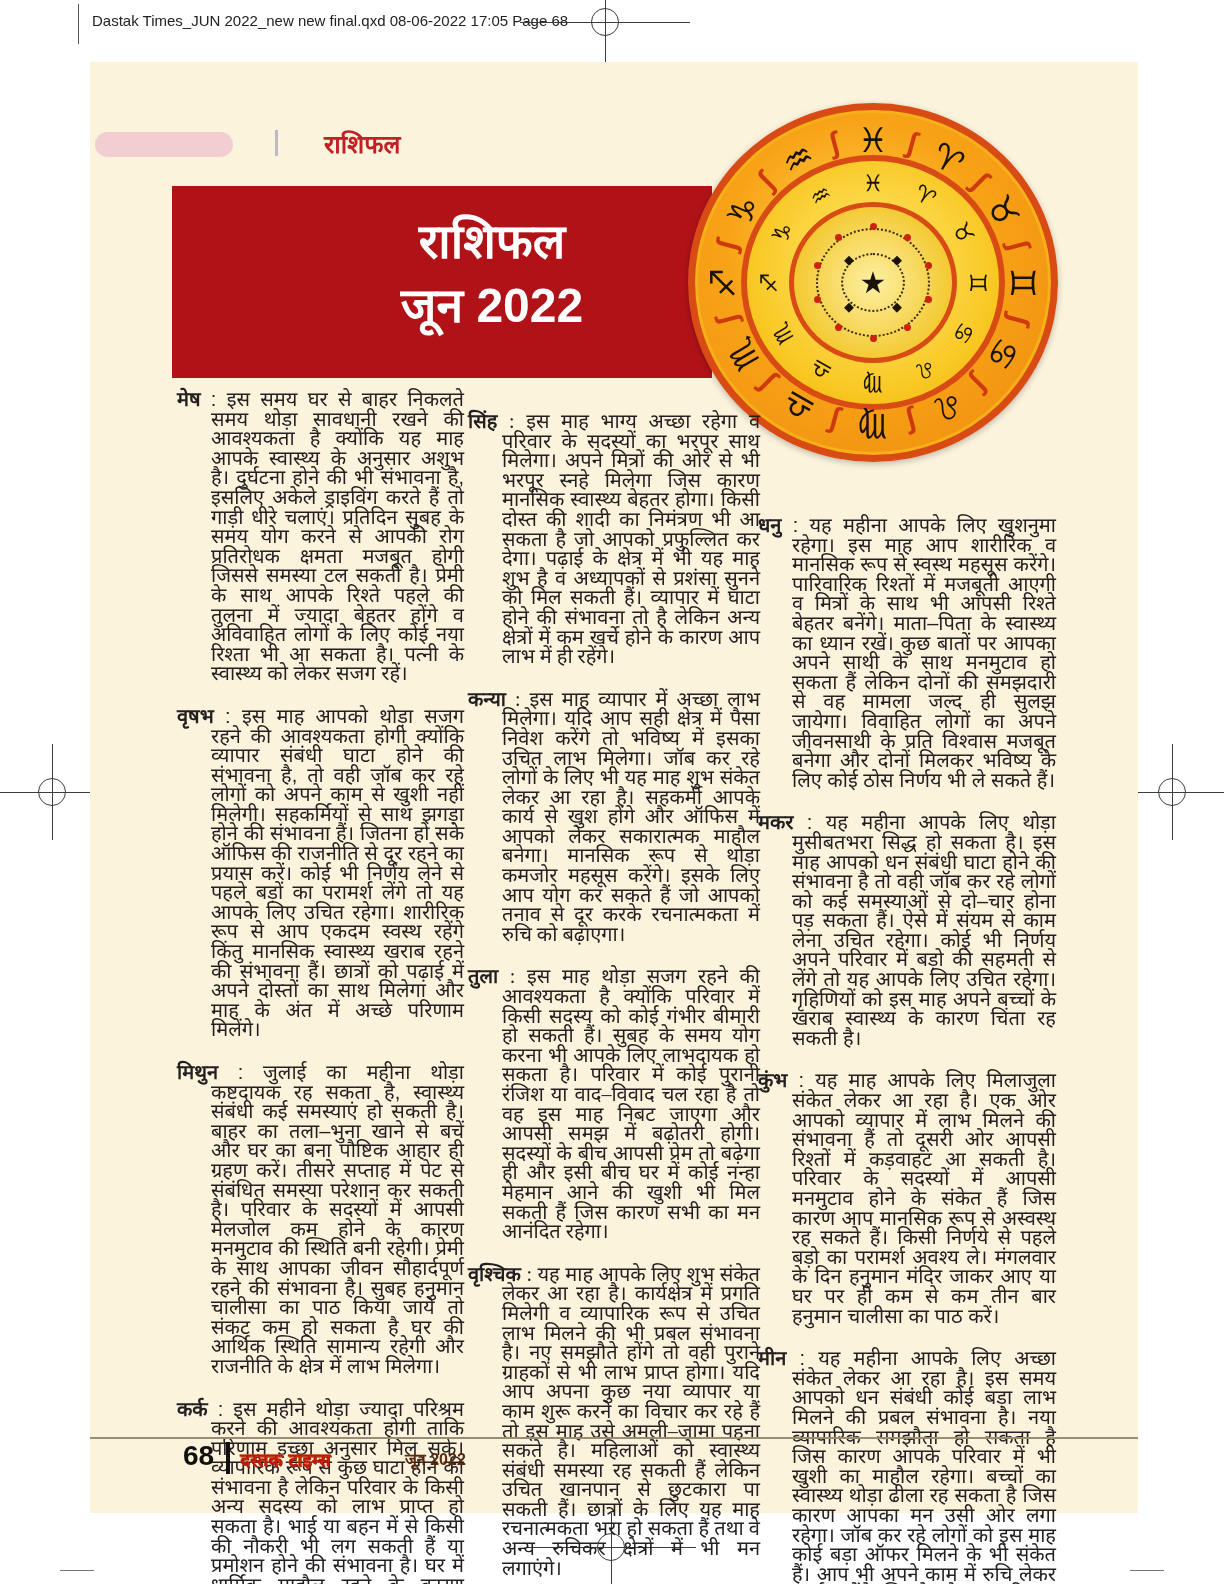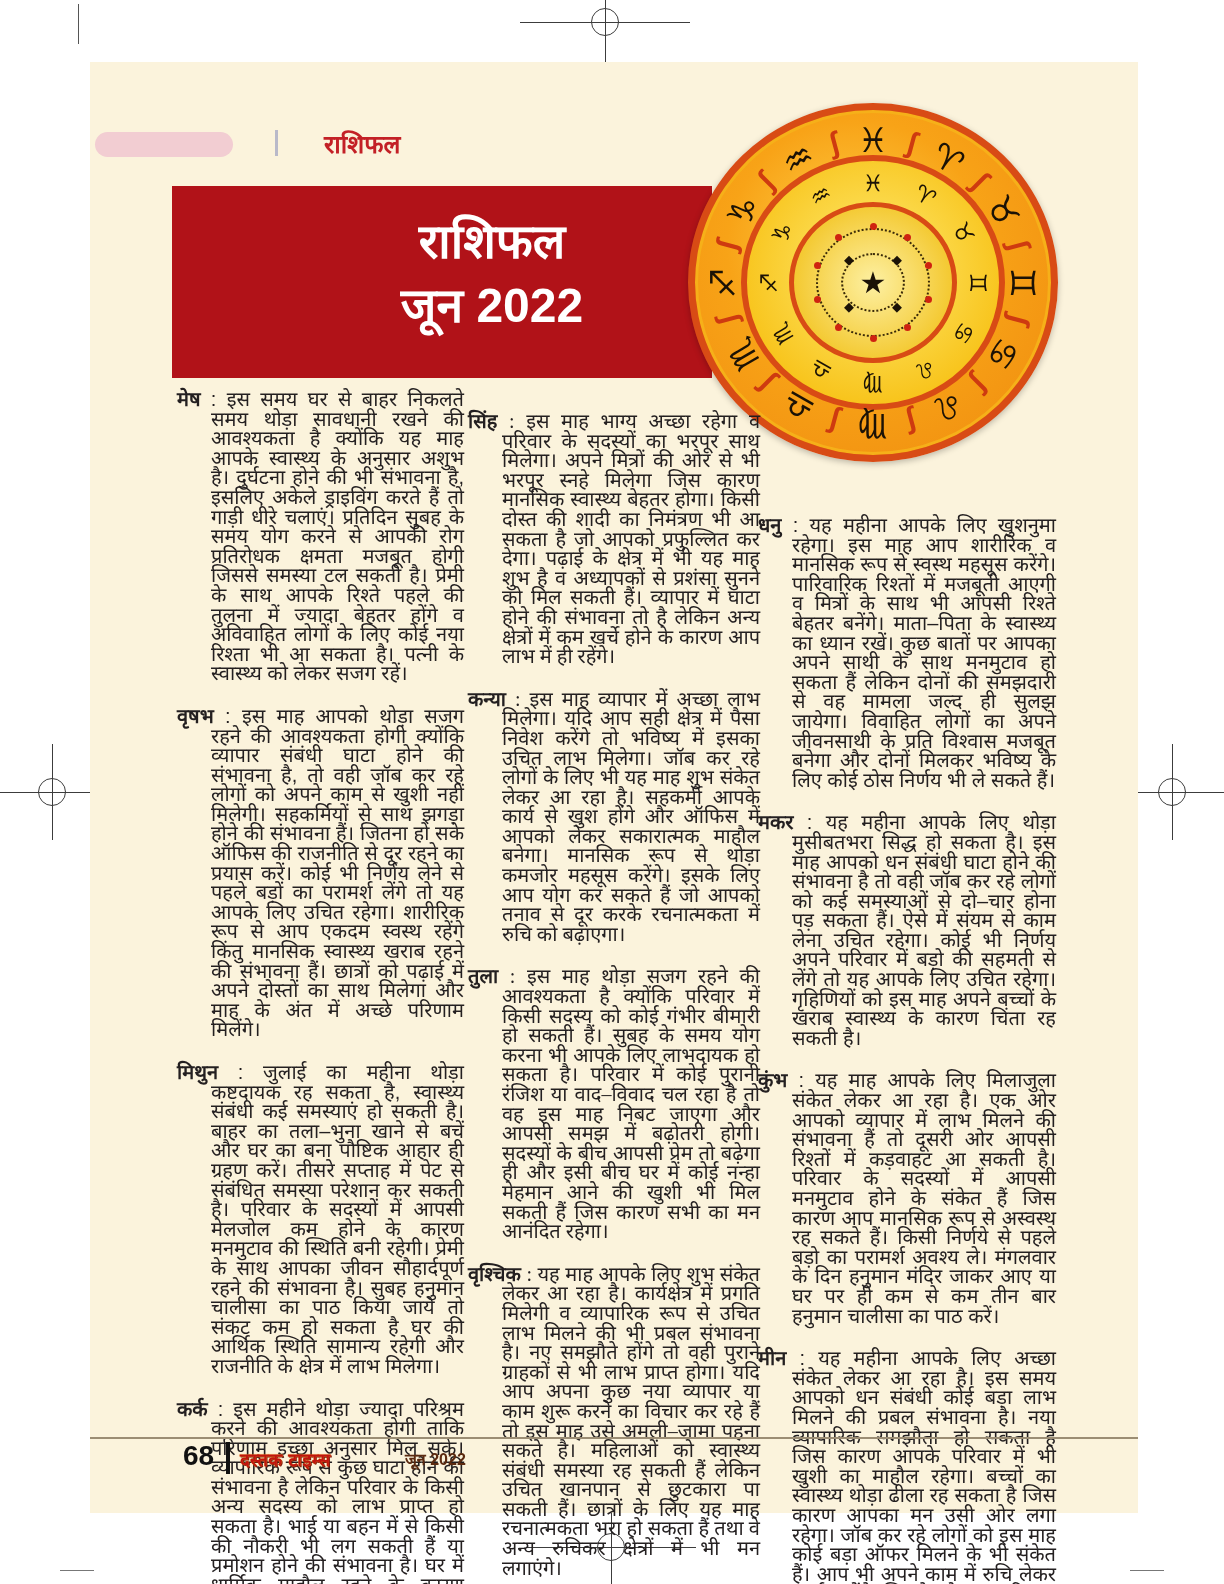--- a/index.html
+++ b/index.html
@@ -73,20 +73,21 @@
   .mag-logo{position:absolute;left:150px;top:7px;font-size:18px;font-weight:800;color:#c01410;
             text-shadow:0 0 1px #f4a71b, 1px 1px 0 #7a0c08;letter-spacing:0.5px;}
   .mag-issue{position:absolute;left:315px;top:8px;font-size:16px;font-weight:bold;color:#5c2a10;}
 </style>
 </head>
 <body>
 
 <div class="canvas">
 
   <div class="topleft-tick"></div>
+  <div class="filename">Dastak Times_JUN 2022_new new final.qxd  08-06-2022  17:05  Page 68</div>
 
   <div class="regmark" style="left:605px;top:22px;">
     <span class="v"></span>
     <span class="h" style="left:-85px;width:170px;"></span>
     <span class="c"></span>
   </div>
   <div class="regmark" style="left:52px;top:792px;">
     <span class="v"></span>
     <span class="h"></span>
     <span class="c"></span>

